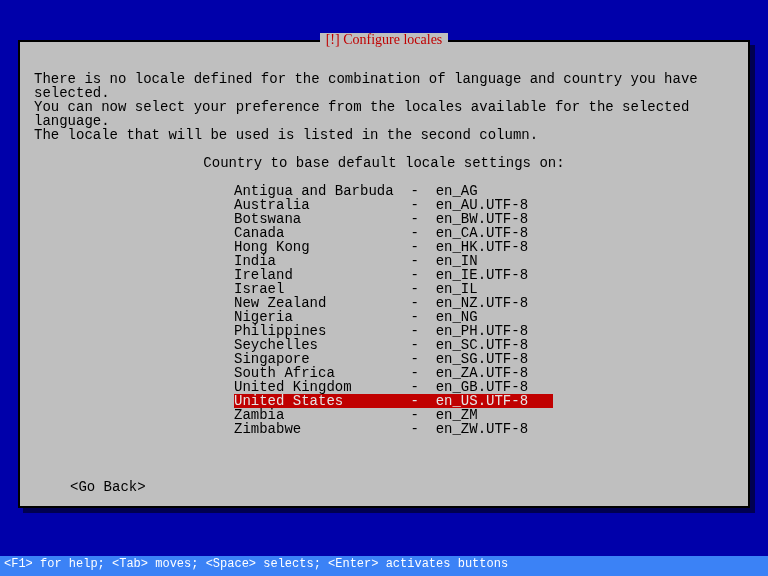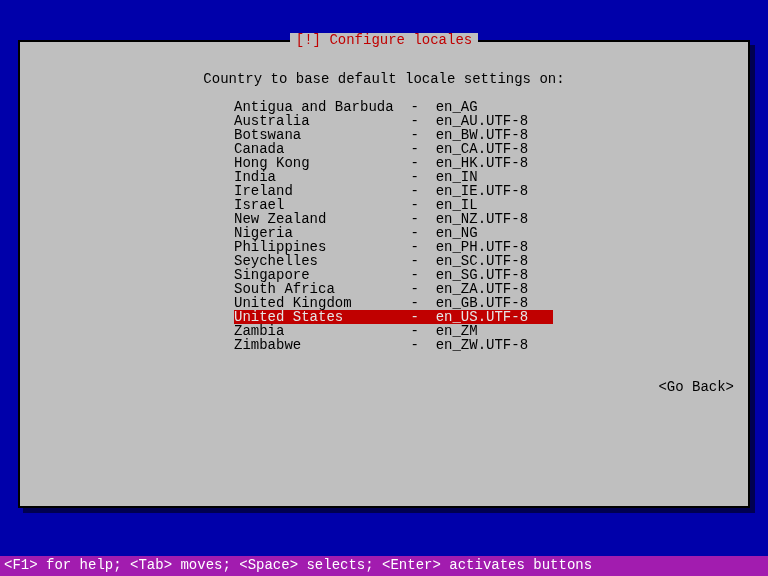--- a/index.html
+++ b/index.html
@@ -30,20 +30,21 @@
       left: 0;
       width: 100%;
       text-align: center;
     }
     .dialog-title {
       display: inline-block;
       background: #bfbfbf;
       color: #c00000;
       padding: 0 6px;
       font-weight: normal;
+      font-family: Liberation Serif, serif;
     }
     .content {
       padding: 30px 14px 10px 14px;
       color: #000;
     }
     .para {
       white-space: pre-wrap;
       margin-bottom: 14px;
     }
     .prompt {
@@ -55,44 +56,46 @@
     }
     .row {
       white-space: pre;
     }
     .row.selected {
       background: #c00000;
       color: #e5e5e5;
       display: inline-block;
     }
     .goback {
-      margin-top: 28px;
+      margin-top: 44px;
       margin-left: 36px;
-      text-align: right;
     }
     .footer {
       position: absolute;
       left: 0;
       bottom: 0;
       width: 768px;
       height: 20px;
-      background: #a21caf;
+      background: #3b82f6;
       color: #fff;
       padding: 2px 4px;
-      font-size: 14px;
+      font-size: 12px;
       white-space: pre;
     }
   </style>
 </head>
 <body>
 
 <div class="dialog">
   <div class="dialog-title-row">
     <span class="dialog-title">[!] Configure locales</span>
   </div>
   <div class="content">
+    <div class="para">There is no locale defined for the combination of language and country you have selected.
+You can now select your preference from the locales available for the selected language.
+The locale that will be used is listed in the second column.</div>
     <div class="prompt">Country to base default locale settings on:</div>
     <div class="list" id="locale-list"><div class="row">Antigua and Barbuda  -  en_AG</div><div class="row">Australia            -  en_AU.UTF-8</div><div class="row">Botswana             -  en_BW.UTF-8</div><div class="row">Canada               -  en_CA.UTF-8</div><div class="row">Hong Kong            -  en_HK.UTF-8</div><div class="row">India                -  en_IN</div><div class="row">Ireland              -  en_IE.UTF-8</div><div class="row">Israel               -  en_IL</div><div class="row">New Zealand          -  en_NZ.UTF-8</div><div class="row">Nigeria              -  en_NG</div><div class="row">Philippines          -  en_PH.UTF-8</div><div class="row">Seychelles           -  en_SC.UTF-8</div><div class="row">Singapore            -  en_SG.UTF-8</div><div class="row">South Africa         -  en_ZA.UTF-8</div><div class="row">United Kingdom       -  en_GB.UTF-8</div><div class="row selected">United States        -  en_US.UTF-8   </div><div class="row">Zambia               -  en_ZM</div><div class="row">Zimbabwe             -  en_ZW.UTF-8</div></div>
     <div class="goback">&lt;Go Back&gt;</div>
   </div>
 </div>
 
 <div class="footer">&lt;F1&gt; for help; &lt;Tab&gt; moves; &lt;Space&gt; selects; &lt;Enter&gt; activates buttons</div>
 
 </body></html>

